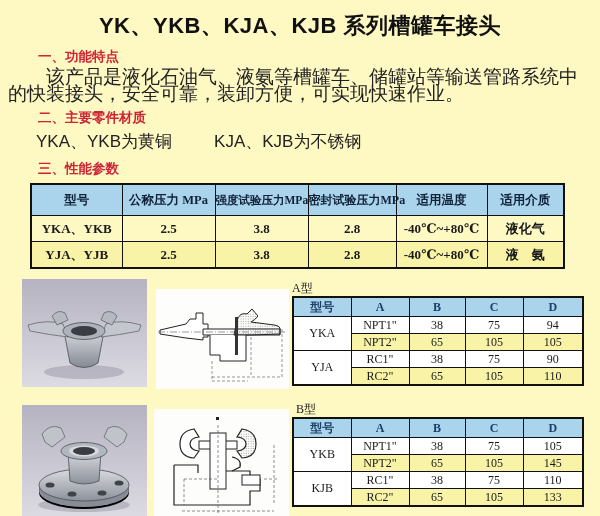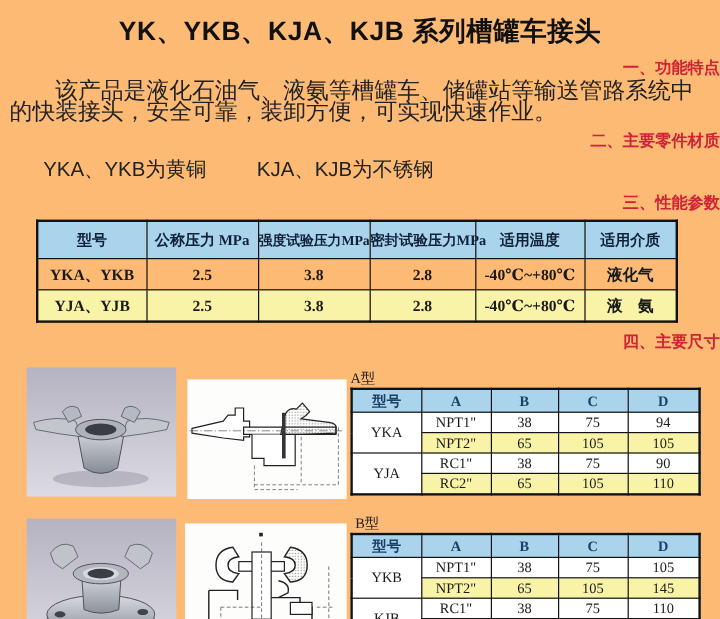--- a/index.html
+++ b/index.html
@@ -1,26 +1,26 @@
 <!DOCTYPE html>
 <html><head>
 <meta charset="utf-8">
 <style>
   html,body{margin:0;padding:0;background:#fff;}
   #page{
-    position:relative;width:600px;height:516px;background:#fdba74;
+    position:relative;width:600px;height:516px;background:#fef9c3;
     font-family:"Liberation Sans","DejaVu Sans",sans-serif;color:#1a1a1a;
     overflow:hidden;
   }
   .title{
     text-align:center;padding-top:11px;font-size:22px;font-weight:bold;
     letter-spacing:0.5px;color:#111;
   }
   .h-red{
-    margin:7px 0 2px 38px;font-size:13.5px;font-weight:bold;color:#cf2336;text-align:right;
+    margin:7px 0 2px 38px;font-size:13.5px;font-weight:bold;color:#cf2336;
   }
   .para{
     margin:2px 10px 0 8px;font-size:19px;line-height:17px;text-indent:2em;color:#222;
   }
   .materials{margin:3px 0 0 36px;font-size:17px;color:#222;}
   .materials .gap{display:inline-block;width:42px;}
 
   
   table{border-collapse:collapse;}
   .perf{
@@ -97,21 +97,20 @@
         <td>YJA、YJB</td>
         <td>2.5</td>
         <td>3.8</td>
         <td>2.8</td>
         <td>-40℃~+80℃</td>
         <td>液　氨</td>
       </tr>
     </tbody>
   </table>
 
-  <div class="h-red">四、主要尺寸</div>
 
   <div id="dims">
 
     <svg class="abs photo-frame" style="left:22px;top:10px" width="125" height="108" viewBox="0 0 125 108">
       <defs>
         <linearGradient id="bgA" x1="0" y1="0" x2="0" y2="1">
           <stop offset="0" stop-color="#b5b3c1"></stop>
             <stop offset="1" stop-color="#dcdae2"></stop>
         </linearGradient>
         <linearGradient id="mA" x1="0" y1="0" x2="0" y2="1">

